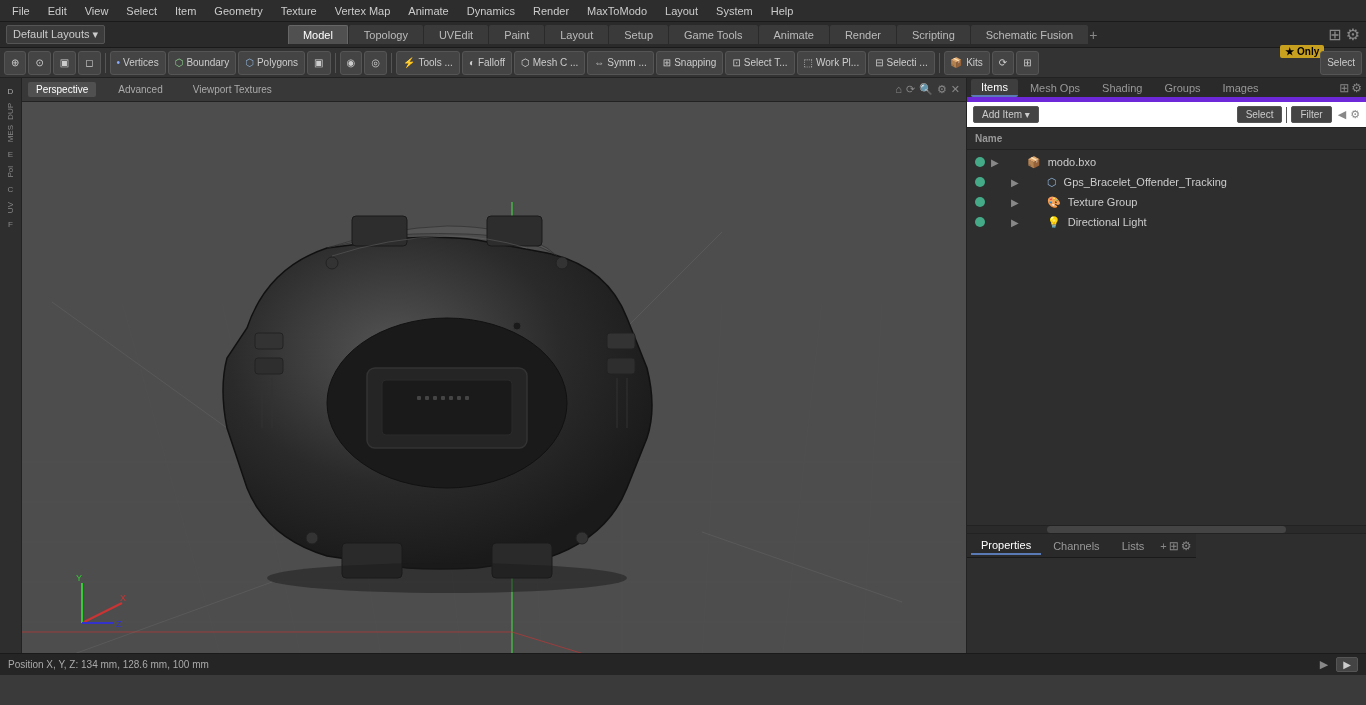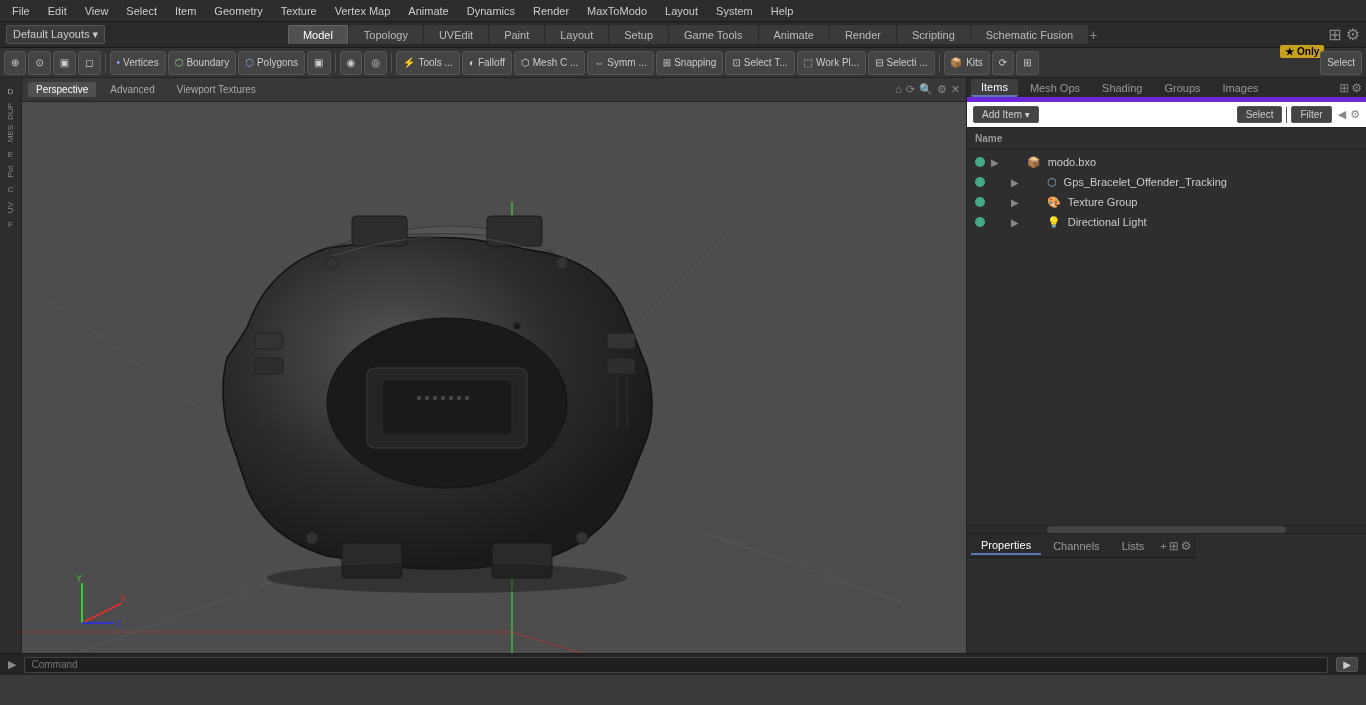--- a/index.html
+++ b/index.html
@@ -28,21 +28,21 @@
     
     #main { display: flex; height: calc(705px - 22px - 26px - 30px - 30px - 22px); }
 
     
     #left-sidebar { width: 22px; background: #2e2e2e; border-right: 1px solid #222; display: flex; flex-direction: column; align-items: center; padding: 4px 0; gap: 1px; }
     .sidebar-tool { width: 18px; height: 18px; display: flex; align-items: center; justify-content: center; color: #888; font-size: 9px; cursor: pointer; border-radius: 2px; }
     .sidebar-label { writing-mode: vertical-rl; transform: rotate(180deg); font-size: 9px; color: #888; padding: 2px; cursor: pointer; }
 
     
     #viewport { flex: 1; position: relative; background: #4a4a4a; overflow: hidden; }
-    #viewport-header { display: flex; align-items: center; height: 24px; background: #383838; border-bottom: 1px solid #222; padding: 0 6px; gap: 6px; }
+    #viewport-header { display: flex; align-items: center; height: 24px; background: #383838; border-bottom: 1px solid #222; padding: 0 6px; gap: 14px; }
     .vp-tab { padding: 2px 8px; font-size: 10px; color: #aaa; cursor: pointer; border-radius: 2px; }
     .vp-tab.active { background: #505050; color: #fff; }
     .vp-canvas { width: 100%; height: calc(100% - 24px); position: relative; background: #4d4d4d; overflow: hidden; }
     .vp-status { position: absolute; bottom: 0; right: 0; text-align: right; padding: 4px 8px; font-size: 10px; color: #aaa; line-height: 1.5; }
     .vp-status .no-items { color: #cc7777; }
     .vp-axes { position: absolute; bottom: 20px; left: 50px; width: 60px; height: 60px; }
 
     
     #right-panel { width: 400px; background: #2e2e2e; border-left: 1px solid #222; display: flex; flex-direction: column; }
     #panel-tabs { display: flex; align-items: center; height: 24px; background: #2a2a2a; border-bottom: 5px solid #6d28d9; padding: 0 4px; gap: 2px; }
@@ -440,18 +440,16 @@
           <span style="color:#888;cursor:pointer;font-size:12px;">⊞</span>
           <span style="color:#888;cursor:pointer;font-size:12px;">⚙</span>
         </div>
       </div>
       <div style="flex:1;background:#2e2e2e;"></div>
     </div>
   </div>
 </div>
 
 <div id="status-bar">
+  <span class="status-pos">Position X, Y, Z:   134 mm, 128.6 mm, 100 mm</span>
   <span style="color:#888;cursor:pointer;">▶</span>
-  <div class="status-cmd-area">
-    <input type="text" class="status-cmd-input" placeholder="Command" style="">
-  </div>
   <button class="status-cmd-btn">▶</button>
 </div>
 
 </body></html>

